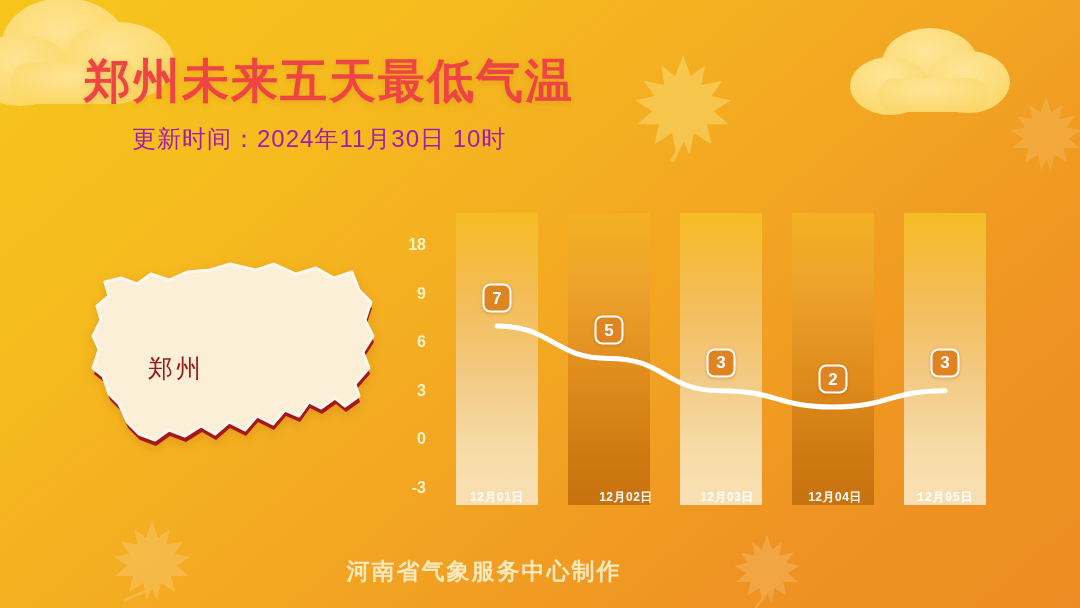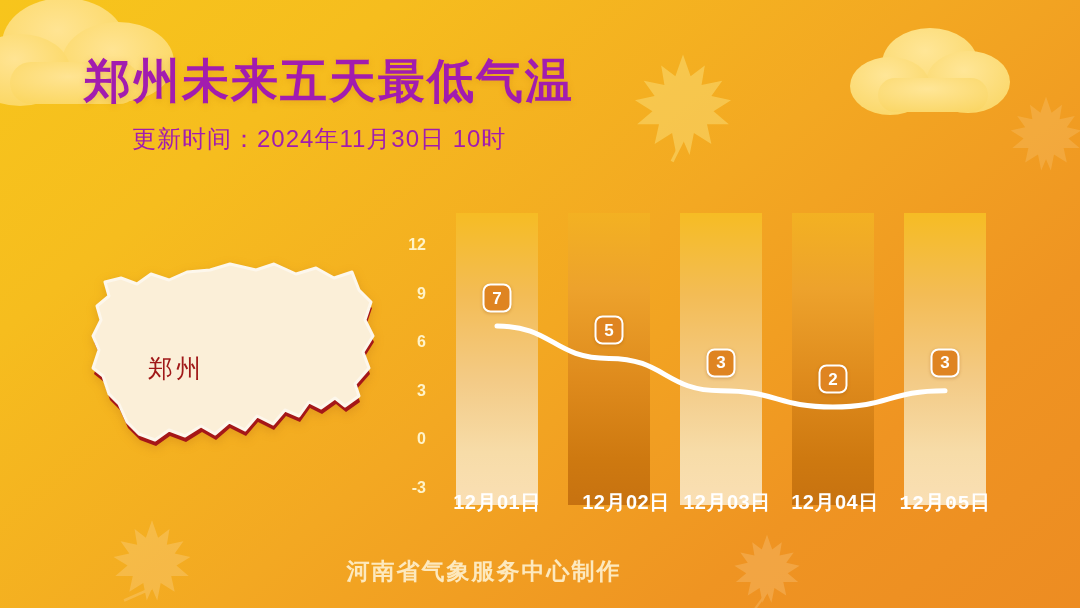--- a/index.html
+++ b/index.html
@@ -17,21 +17,21 @@
   #cloud-tl { left:-40px;  top:-26px; }
   #cloud-tr { left:838px;  top:14px; }
   #leaf-top { left:628px;  top:48px;  opacity:.55; }
   #leaf-bl  { left:108px;  top:515px; opacity:.30; }
   #leaf-br  { left:730px;  top:530px; opacity:.26; }
   #leaf-rt  { left:1006px; top:92px;  opacity:.22; }
 
   
   #header { position:absolute; left:84px; top:54px; }
   #page-title {
-    font-size:47px; font-weight:bold; color:#a21caf;
+    font-size:47px; font-weight:bold; color:#ef4444;
     letter-spacing:2px; line-height:1.15;
     text-shadow:0 2px 6px rgba(190,120,10,.28);
   }
   #update-time {
     margin-top:15px; font-size:24px; color:#a21caf;
     letter-spacing:1px;
     margin-left:48px;
   }
 
   
@@ -64,21 +64,21 @@
     min-width:29px; height:29px; padding:0 5px;
     background:#DF8421; border:2px solid #FFFFFF; border-radius:8px;
     color:#FFFFFF; font-size:17px; font-weight:bold;
     display:flex; align-items:center; justify-content:center;
     box-shadow:0 1px 3px rgba(150,80,10,.25);
   }
 
   .xlabel {
     position:absolute; top:304px; width:110px; text-align:center;
     transform:translateX(-50%);
-    font-size:20px; font-weight:bold; color:#FFFFFF;
+    font-size:12px; font-weight:bold; color:#FFFFFF;
     letter-spacing:.5px;
   }
 
   
   #footer {
     position:absolute; left:0; top:556px; width:968px; text-align:center;
     font-size:23px; font-weight:bold; color:#FDE9BE; letter-spacing:2px;
   }
 </style>
 </head>
@@ -175,21 +175,21 @@
   <div id="bars-layer">
       <div class="bar light" style="left: 32px;"></div>
       <div class="bar dark" style="left: 144px;"></div>
       <div class="bar light" style="left: 256px;"></div>
       <div class="bar dark" style="left: 368px;"></div>
       <div class="bar light" style="left: 480px;"></div>
     </div>
 
   <div id="y-axis">
       <div class="ytick" style="top: 60px;">
-        <span class="ytick-inner">12</span>
+        <span class="ytick-inner">18</span>
       </div>
       <div class="ytick" style="top: 108.6px;">
         <span class="ytick-inner">9</span>
       </div>
       <div class="ytick" style="top: 157.2px;">
         <span class="ytick-inner">6</span>
       </div>
       <div class="ytick" style="top: 205.8px;">
         <span class="ytick-inner">3</span>
       </div>

